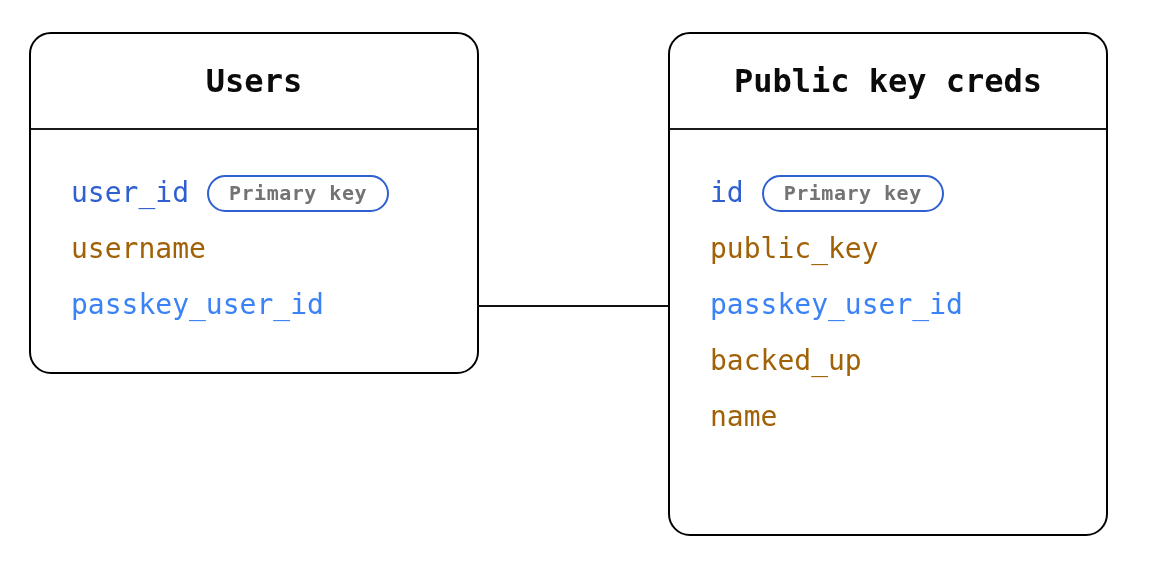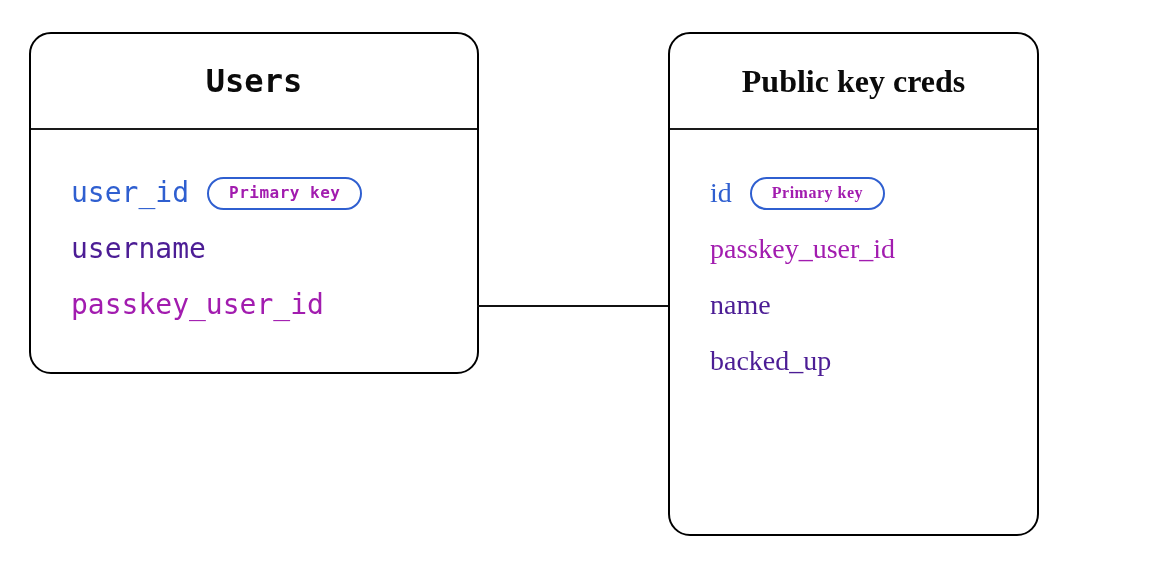--- a/index.html
+++ b/index.html
@@ -28,23 +28,22 @@
   }
   #entity-users {
     left: 29px;
     top: 32px;
     width: 450px;
     height: 342px;
   }
   #entity-creds {
     left: 668px;
     top: 32px;
-    width: 371px;
+    width: 440px;
     height: 504px;
-    font-family: Liberation Serif, serif;
   }
 
   .entity-title {
     position: absolute;
     left: 0;
     right: 0;
     top: 0;
     height: 94px;
     line-height: 94px;
     text-align: center;
@@ -82,30 +81,30 @@
     padding-left: 40px;
     white-space: nowrap;
   }
 
   .field-name {
     font-size: 28px;
     line-height: 1;
     color: #111111;
   }
   .field-name.pk   { color: #2f5fd0; }
-  .field-name.fk   { color: #a21caf; }
-  .field-name.plain{ color: #4c1d95; }
+  .field-name.fk   { color: #3b82f6; }
+  .field-name.plain{ color: #a16207; }
 
   .pk-badge {
     margin-left: 18px;
     display: inline-block;
     border: 2px solid #2f5fd0;
     border-radius: 999px;
-    color: #a21caf;
-    font-size: 16px;
+    color: #737373;
+    font-size: 20px;
     font-weight: bold;
     letter-spacing: 0.5px;
     padding: 6px 20px 7px 20px;
     line-height: 1;
   }
 
   
   #relationship-line {
     position: absolute;
     left: 477px;
@@ -146,30 +145,33 @@
   <div class="entity" id="entity-creds">
     <div class="entity-title">Public key creds</div>
     <div class="entity-divider"></div>
     <ul class="field-list">
 
       <li class="field-row">
         <span class="field-name pk">id</span>
         <span class="pk-badge">Primary key</span>
       </li>
 
+      <li class="field-row">
+        <span class="field-name plain">public_key</span>
+      </li>
 
       <li class="field-row">
         <span class="field-name fk">passkey_user_id</span>
       </li>
 
       <li class="field-row">
-        <span class="field-name plain">name</span>
+        <span class="field-name plain">backed_up</span>
       </li>
 
       <li class="field-row">
-        <span class="field-name plain">backed_up</span>
+        <span class="field-name plain">name</span>
       </li>
 
 
     </ul>
   </div>
 
 </div>
 
 </body></html>

